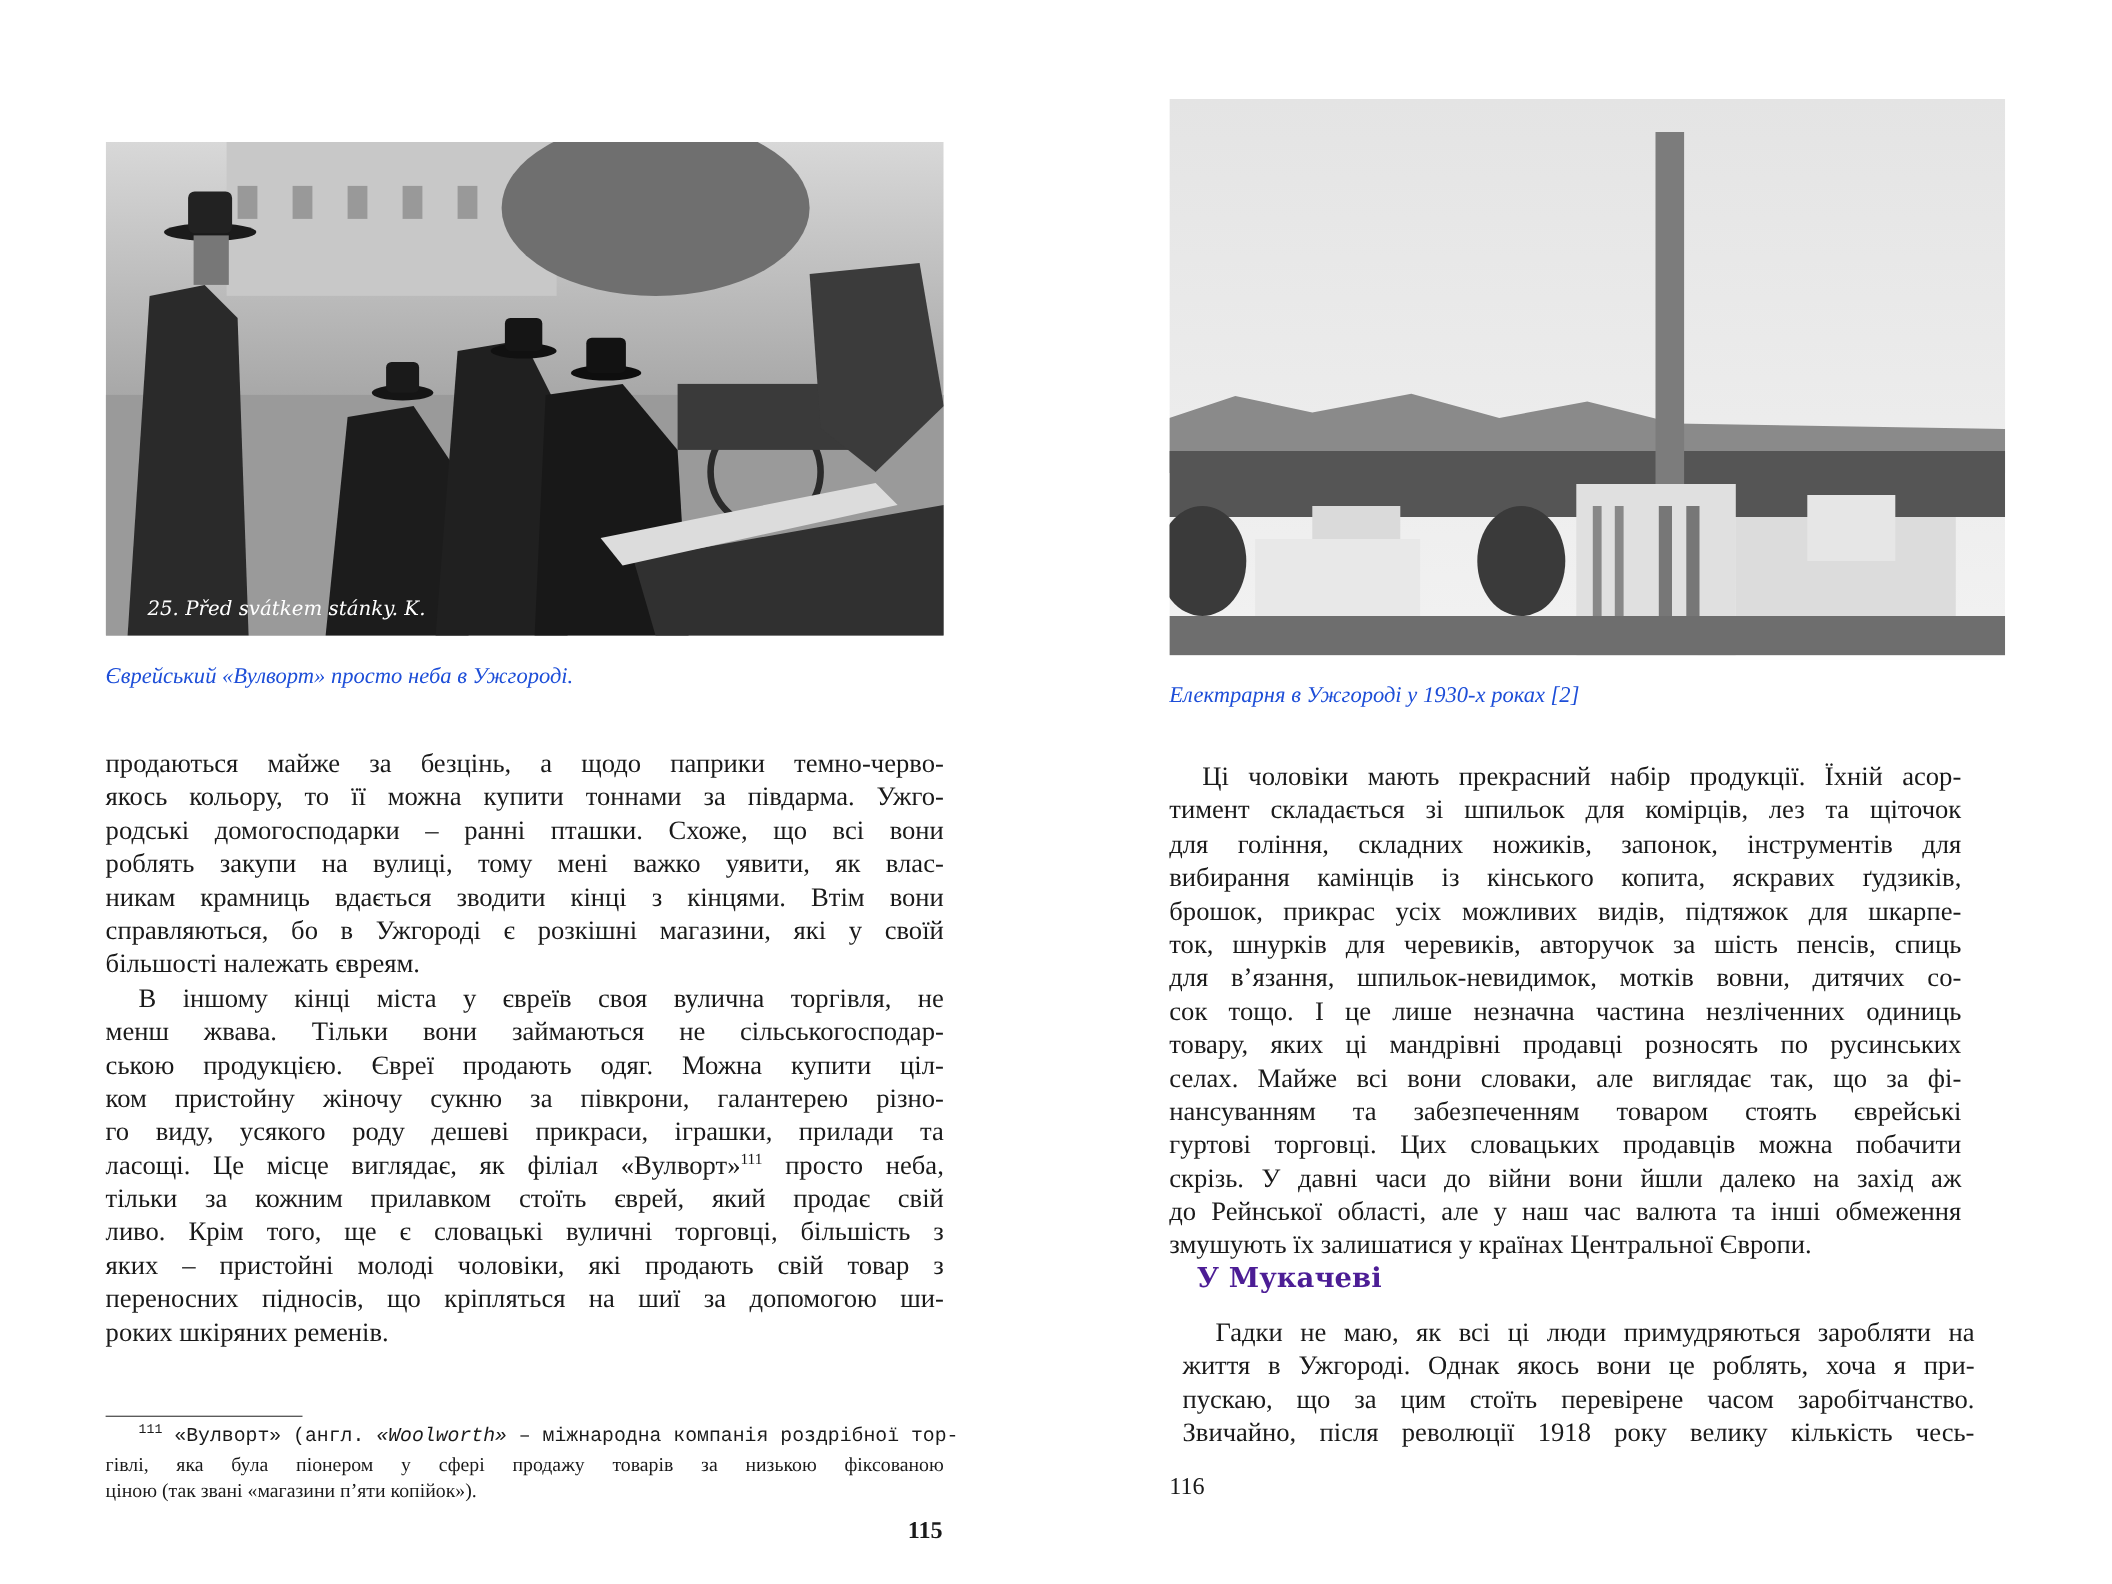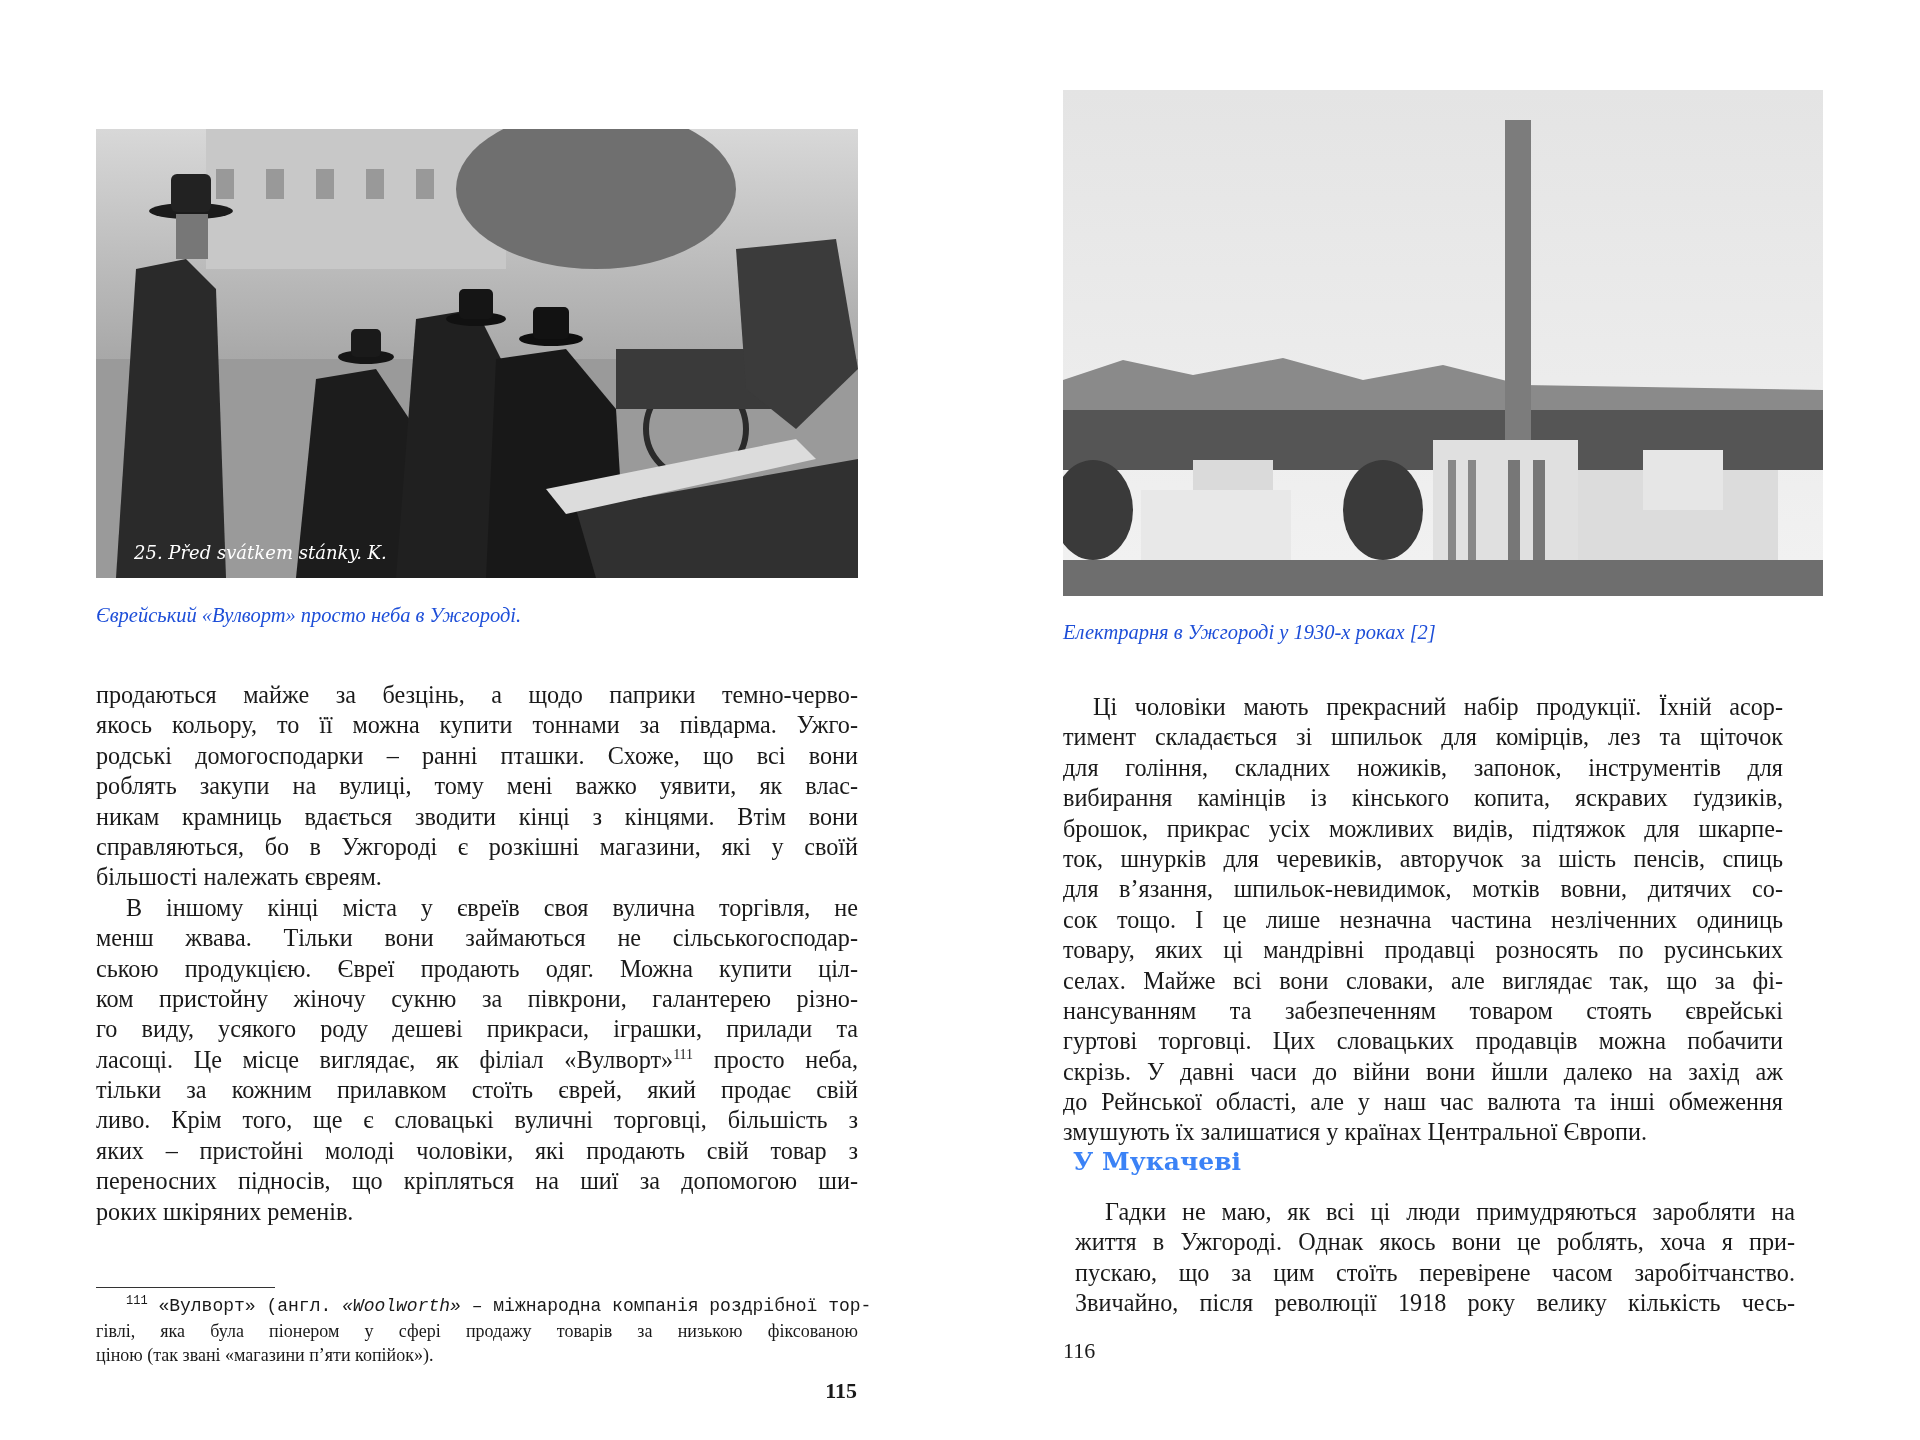--- a/index.html
+++ b/index.html
@@ -19,22 +19,22 @@
   #caption-right { left: 103px; top: 617px; width: 780px; }
 
   .body-text { position: absolute; font-size: 24.2px; line-height: 30.4px; text-align: justify; }
   .body-text .line { display: block; white-space: nowrap; text-align-last: justify; height: 30.4px; }
   .body-text .line.last { text-align-last: left; }
   .body-text .line.indent { padding-left: 30px; }
   #body-left { left: 96px; top: 640px; width: 762px; }
   #body-right-1 { left: 103px; top: 692px; width: 720px; }
   #body-right-2 { left: 115px; top: 1197px; width: 720px; }
 
-  .heading { position: absolute; left: 113px; top: 1147px; font-family: "DejaVu Serif", serif;
-             font-weight: bold; font-size: 25px; color: #3b82f6; }
+  .heading { position: absolute; left: 128px; top: 1147px; font-family: "DejaVu Serif", serif;
+             font-weight: bold; font-size: 25px; color: #4c1d95; }
 
   .footnote-rule { position: absolute; left: 96px; top: 1247px; width: 179px; height: 1px; background: #333; }
   .footnote { position: absolute; left: 96px; top: 1254px; width: 762px; font-size: 18px; line-height: 24.5px; }
   .footnote .line { display: block; white-space: nowrap; text-align-last: justify; }
   .footnote .line.last { text-align-last: left; }
   .footnote .line.indent { padding-left: 30px; font-family: Liberation Mono, monospace; }
   .fn-mark { font-size: 12px; vertical-align: super; line-height: 0; }
   .sup { font-size: 14px; vertical-align: super; line-height: 0; }
   em { font-style: italic; }
 

